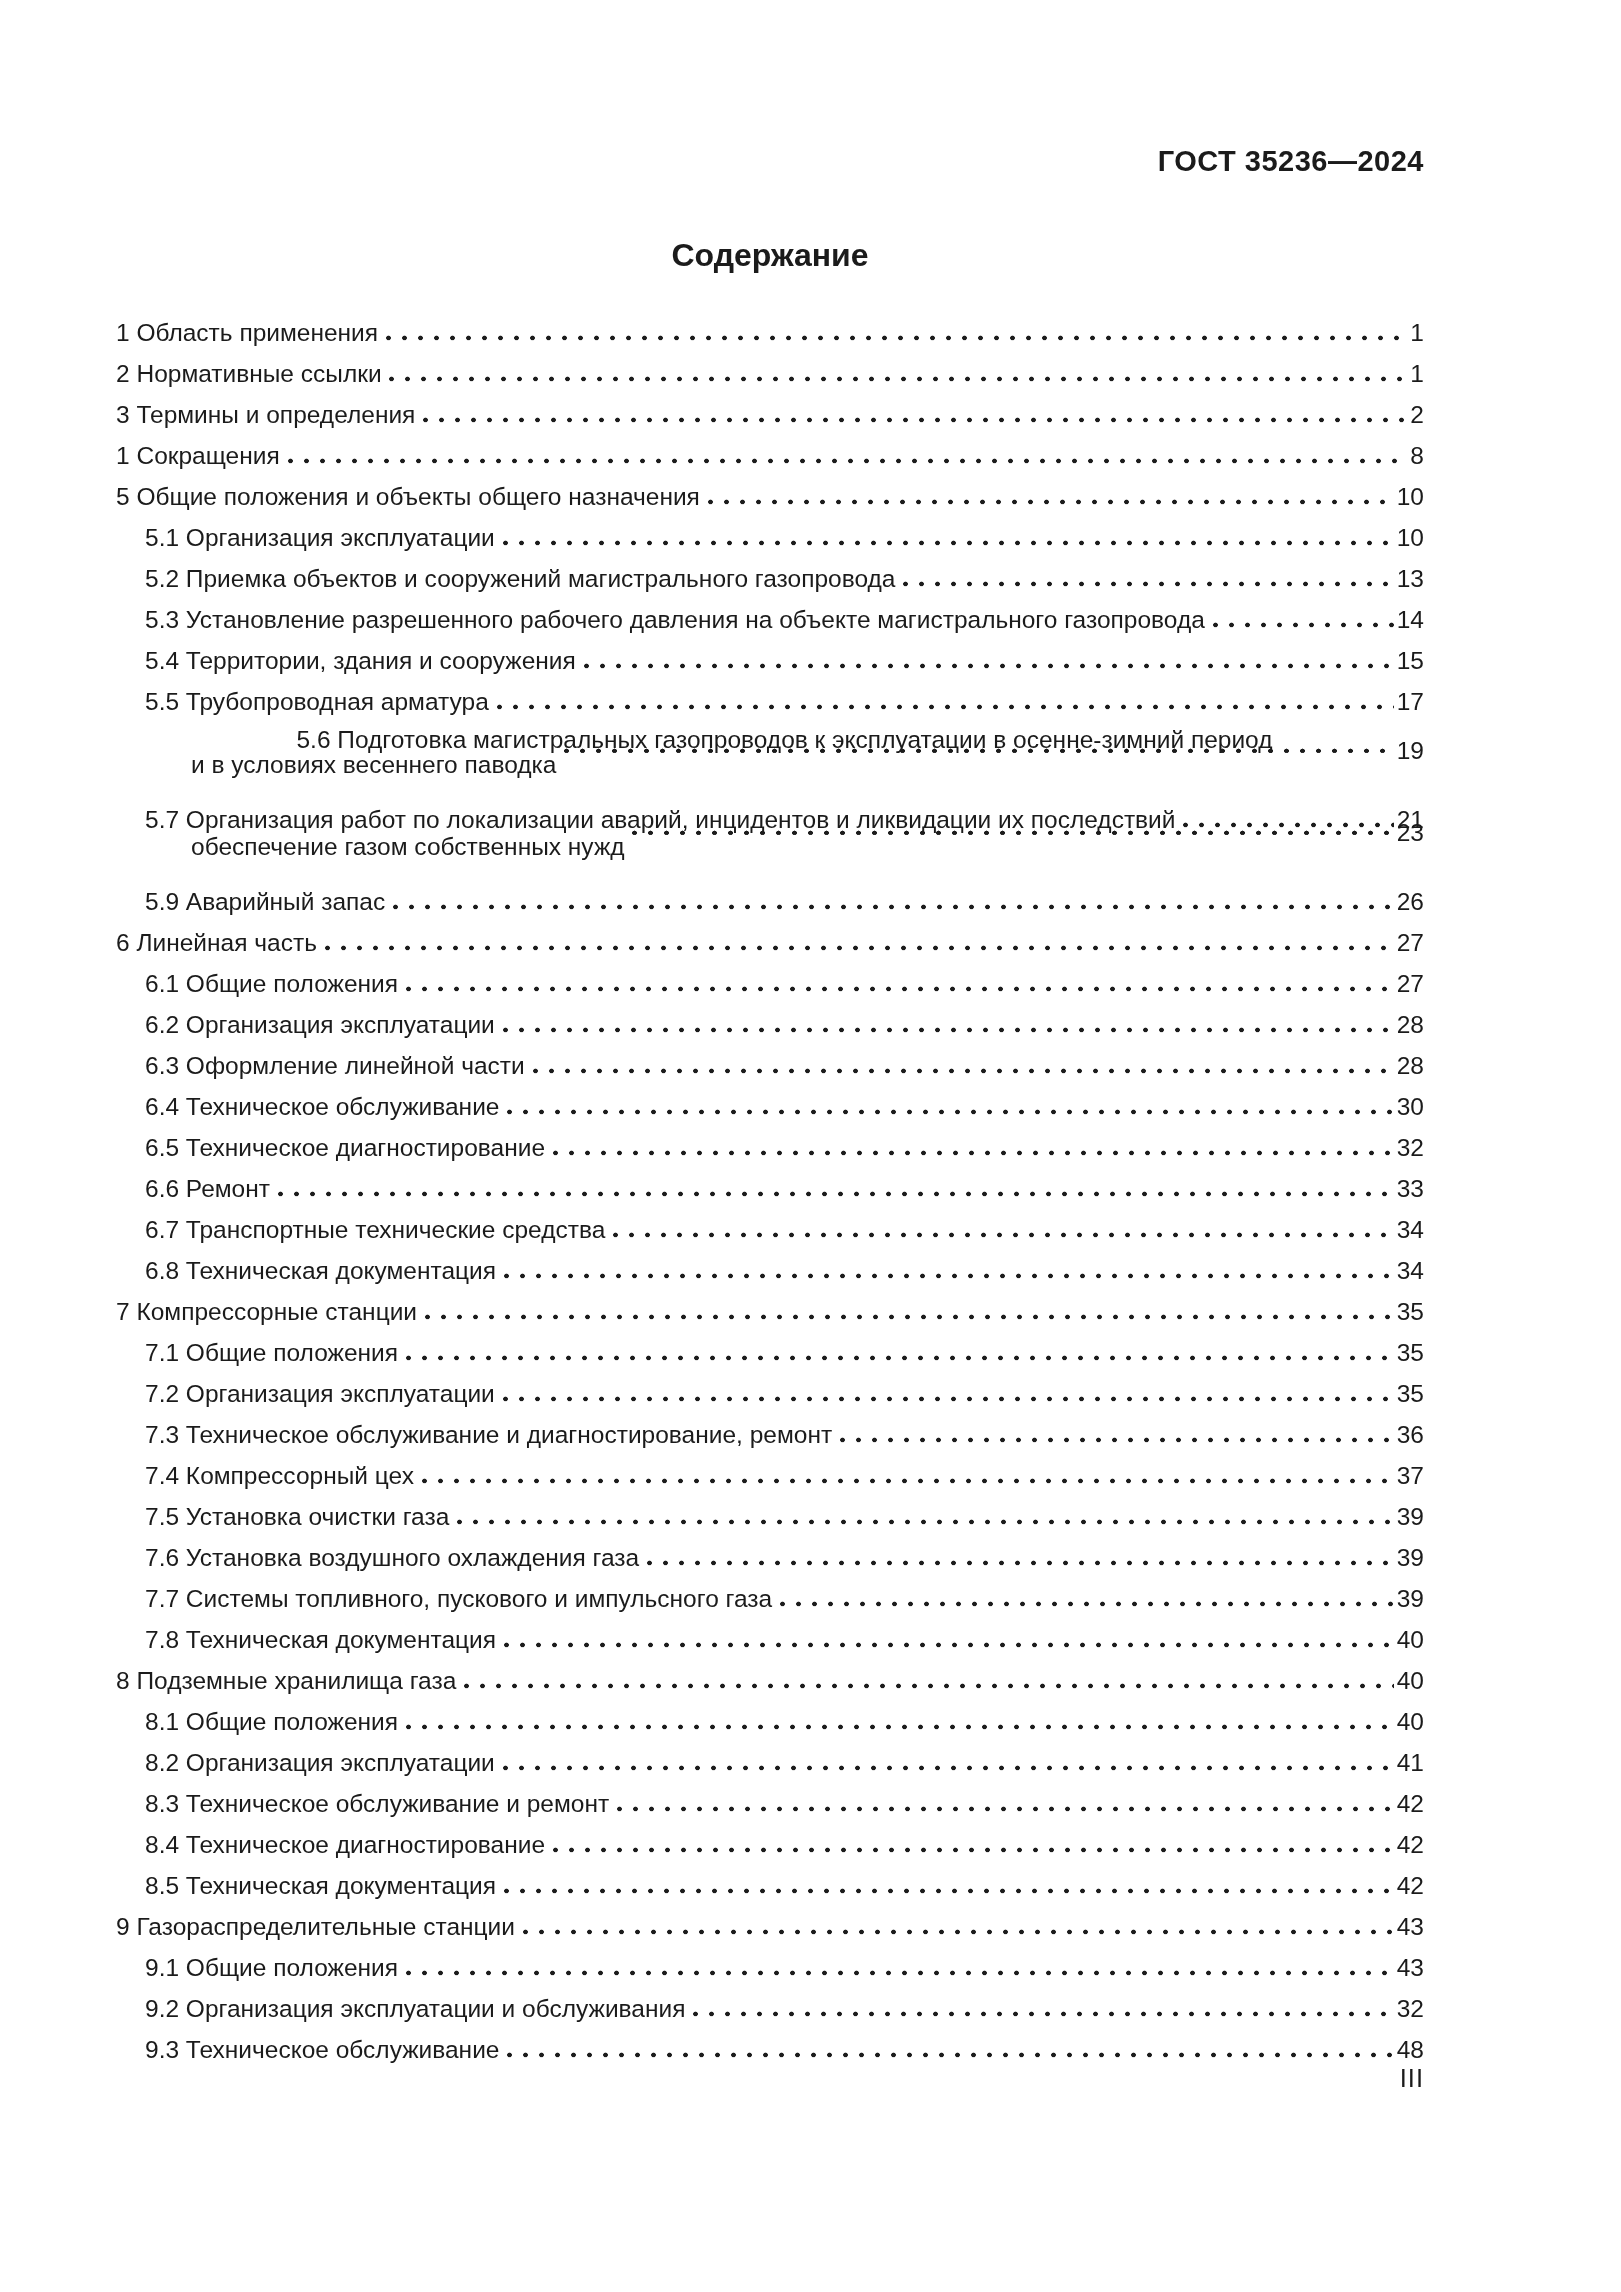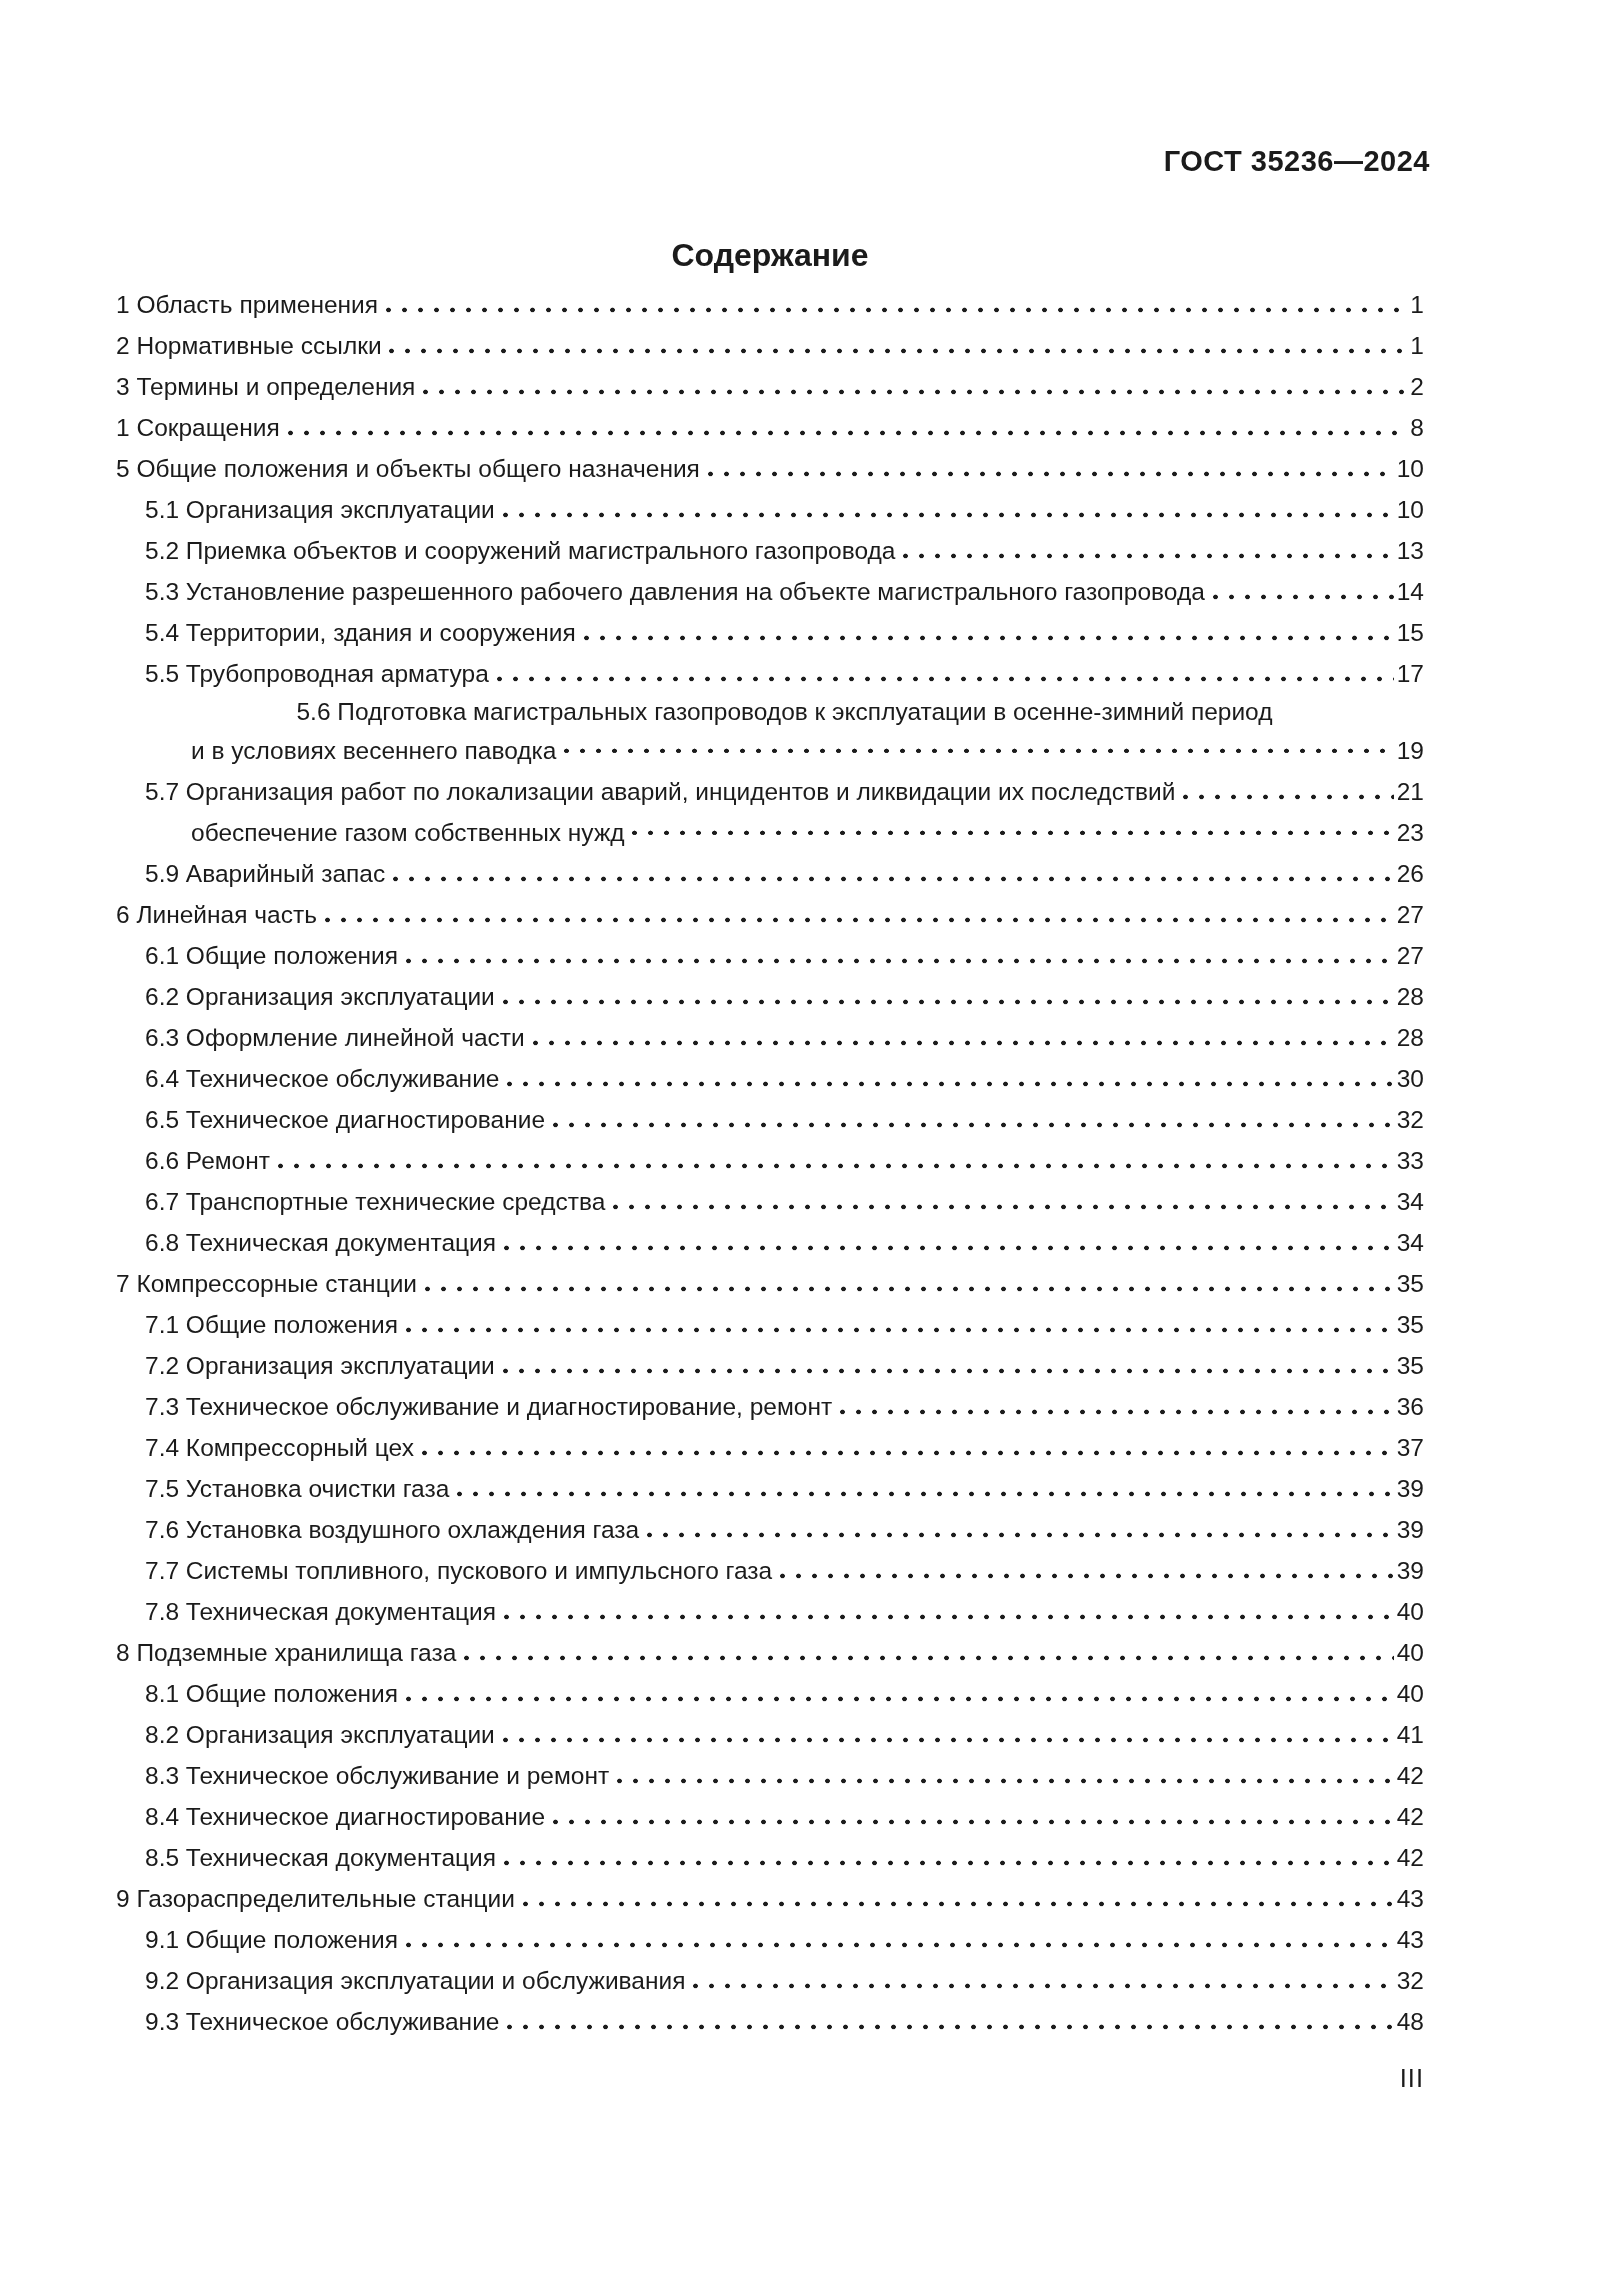--- a/index.html
+++ b/index.html
@@ -12,21 +12,21 @@
     position: relative;
     overflow: hidden;
   }
   .page {
     position: absolute;
     inset: 0;
   }
   .doc-header {
     position: absolute;
     top: 145px;
-    right: 191px;
+    right: 197px;
     font-size: 29px;
     font-weight: bold;
     letter-spacing: 0.5px;
     white-space: nowrap;
   }
   .toc-title {
     position: absolute;
     top: 237px;
     left: 116px;
     width: 1308px;
@@ -46,21 +46,21 @@
     align-items: baseline;
     height: 41px;
     line-height: 41px;
     font-size: 24.5px;
     white-space: nowrap;
   }
   .toc-line.no-page { height: 36px; line-height: 36px; justify-content: center; }
   .toc-line.lv-l1  { padding-left: 0; }
   .toc-line.lv-l2  { padding-left: 29px; }
   .toc-line.lv-cont{ padding-left: 75px; align-items: center; }
-  .txt { flex: 0 1 auto; }
+  .txt { flex: 0 1 auto; margin-top: 28px; }
   .leader {
     flex: 1 1 auto;
     min-width: 11.8px;
     height: 5.9px;
     margin: 0 2.9px 0 7.8px;
     background-image: radial-gradient(circle at 2.5px 2.9px, #1c1c1c 2.1px, transparent 2.6px);
     background-size: 16px 5.9px;
     background-repeat: repeat-x;
     background-position: left bottom;
   }

